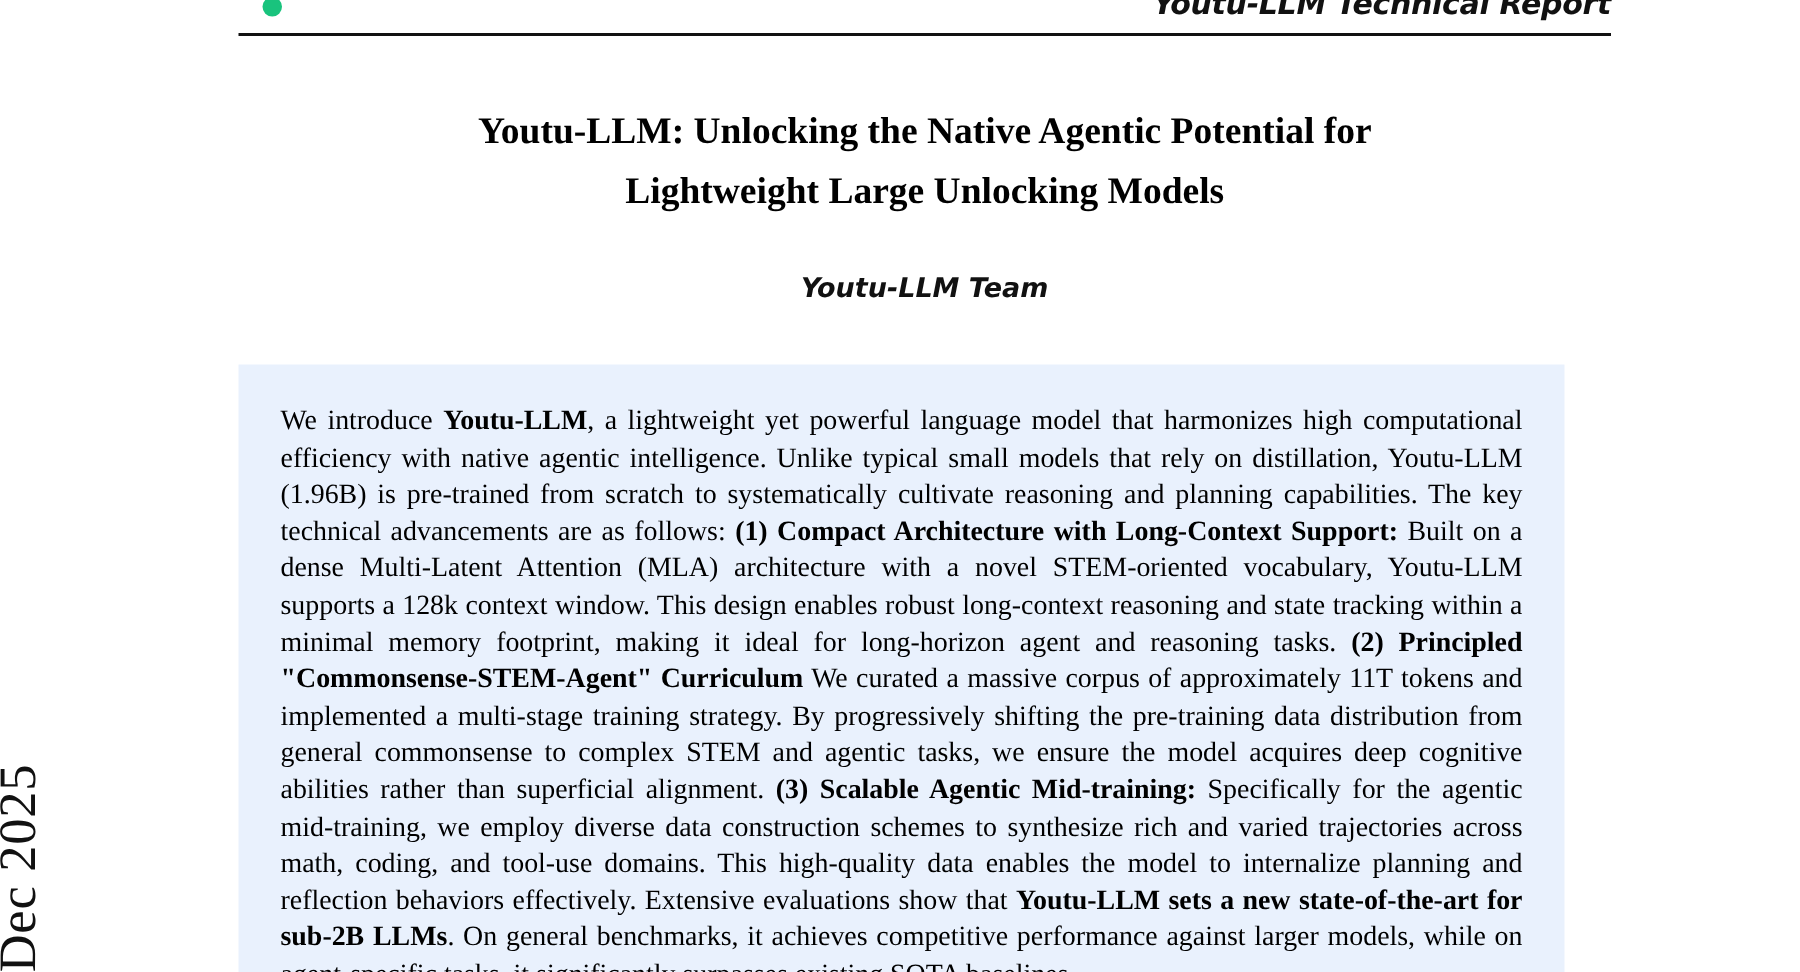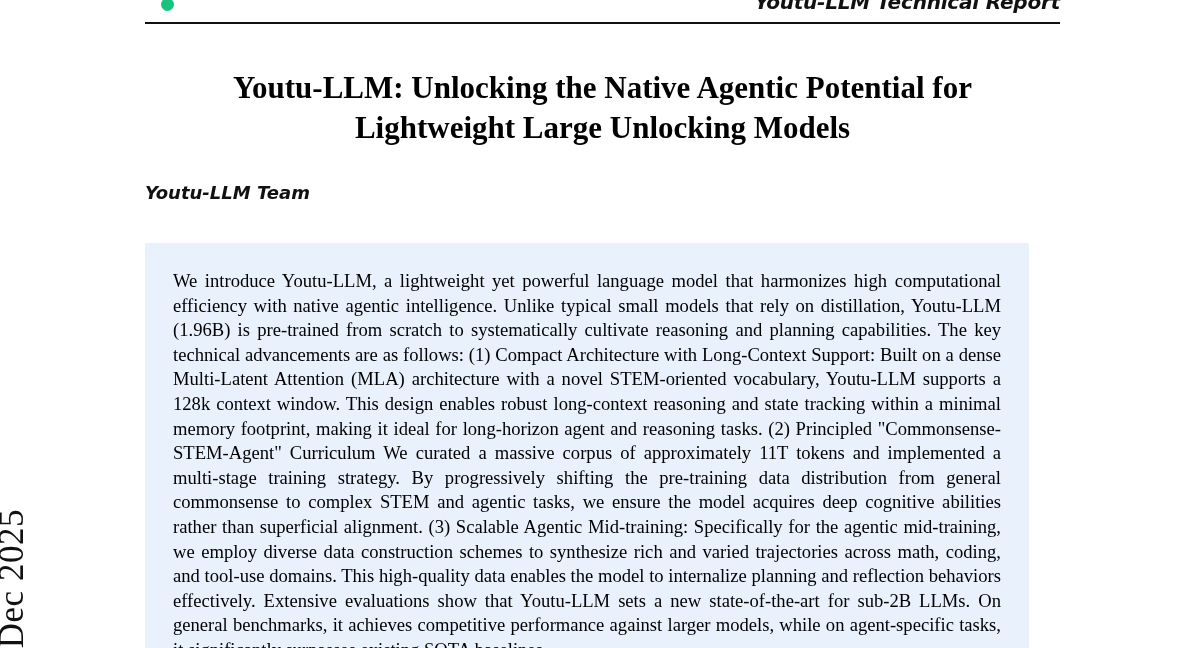--- a/index.html
+++ b/index.html
@@ -27,21 +27,21 @@
     font-family: "Liberation Serif", serif;
     font-size: 35px;
     letter-spacing: 0.5px;
     color: #111111;
     white-space: nowrap;
   }
 
   
   .page {
     position: absolute;
-    left: 145px;
+    left: 159px;
     top: 0;
     width: 915px;
     height: 472px;
   }
 
   
   .header {
     position: relative;
     height: 22px;
     border-bottom: 2.5px solid #111111;
@@ -67,31 +67,32 @@
     color: #111111;
   }
 
   
   .title {
     margin: 44px auto 0 auto;
     width: 880px;
     text-align: center;
     font-family: "Liberation Serif", serif;
     font-weight: bold;
-    font-size: 31px;
+    font-size: 25px;
     line-height: 40px;
     color: #000000;
   }
   .title .line {
     display: block;
   }
 
   
   .authors {
     margin-top: 34px;
+    text-align: center;
     font-family: "DejaVu Sans", sans-serif;
     font-style: italic;
     font-weight: bold;
     font-size: 18px;
     color: #111111;
   }
 
   
   .abstract-box {
     margin: 40px 0 0 0;
@@ -103,21 +104,21 @@
   .abstract-text {
     font-family: "Liberation Serif", serif;
     font-size: 18.6px;
     line-height: 24.6px;
     text-align: justify;
     text-justify: inter-word;
     color: #000000;
     hyphens: manual;
   }
   .abstract-text b {
-    font-weight: normal;
+    font-weight: bold;
   }
 </style>
 </head>
 <body>
 
 <div class="arxiv-stamp">cs.CL]  31 Dec 2025</div>
 
 <div class="page">
 
   <div class="header">

